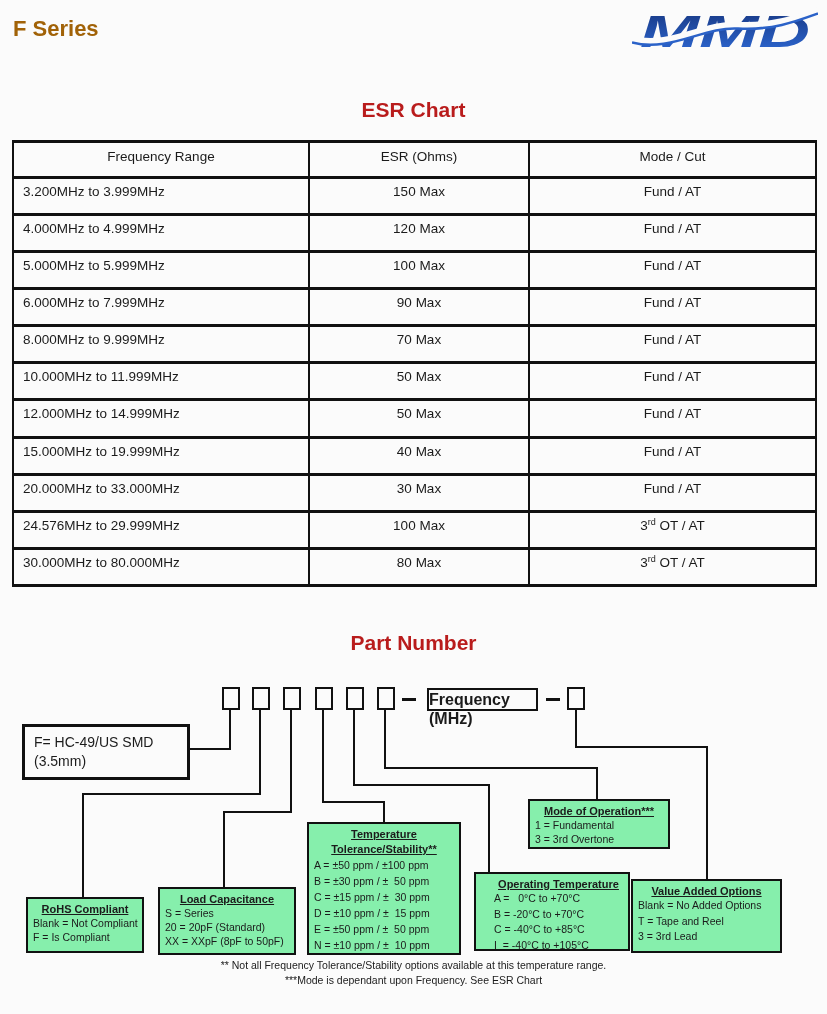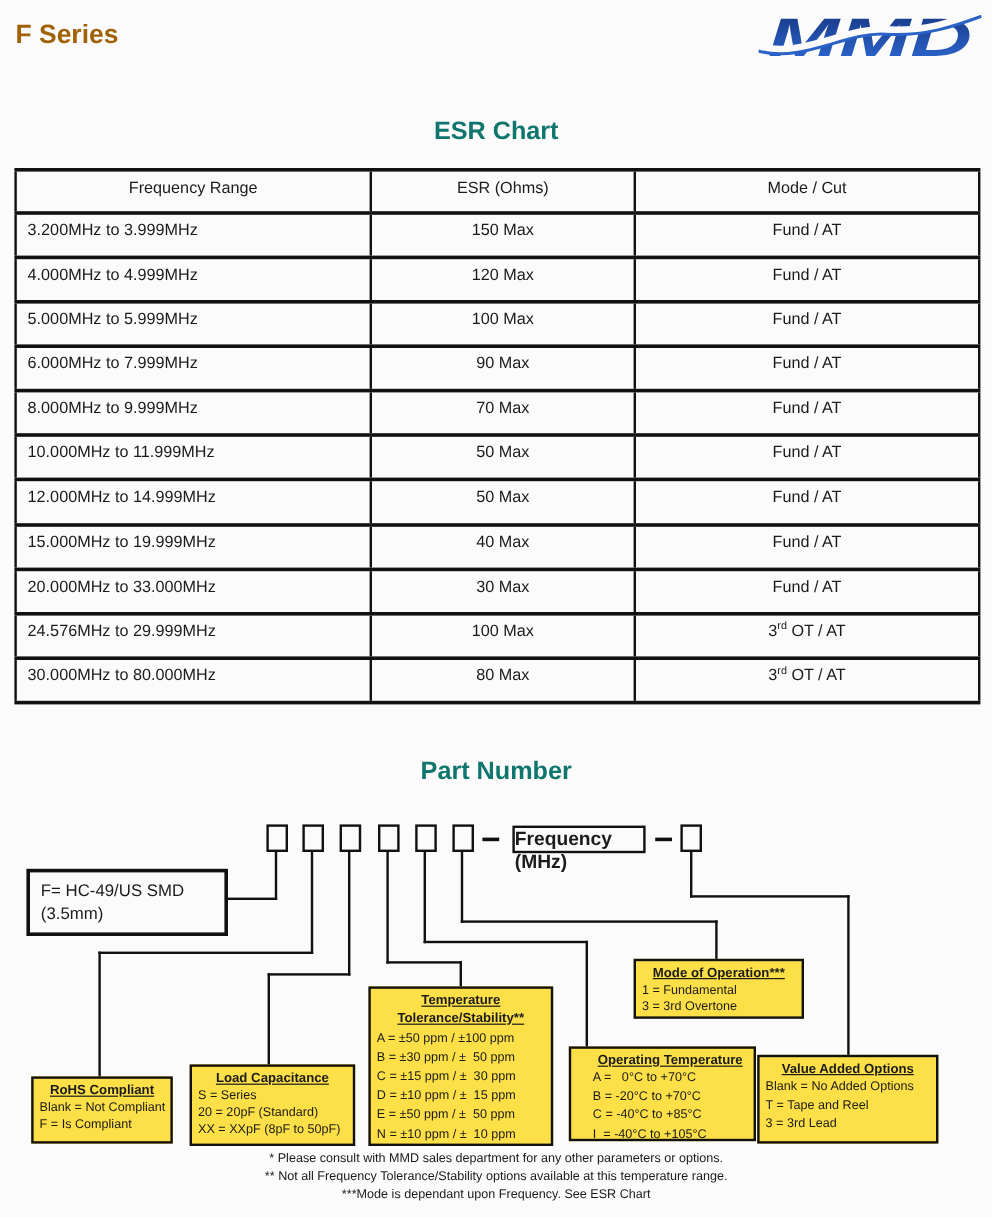--- a/index.html
+++ b/index.html
@@ -17,21 +17,21 @@
   .product-title{
     left:13px;top:16px;
     font-size:22px;font-weight:bold;color:#a16207;
     letter-spacing:0px;
   }
   .logo-wrap{left:632px;top:5px;width:186px;height:52px;}
 
   
   .section-title{
     left:0;width:827px;text-align:center;
-    font-size:21px;font-weight:bold;color:#0f766e;
+    font-size:21px;font-weight:bold;color:#b91c1c;
   }
   .esr-title{top:98px;}
   .pn-title{top:631px;}
 
   
   table.esr{
     position:absolute;left:12px;top:140px;
     width:803px;height:447px;
     border-collapse:collapse;table-layout:fixed;
     background:#fbfbfb;
@@ -65,21 +65,21 @@
   .hline{height:2px;} .vline{width:2px;}
   .dash{position:absolute;height:3px;background:#111;top:698px;width:14px;}
 
   .series-box{
     position:absolute;left:22px;top:724px;width:153px;height:44px;
     border:3px solid #111;background:#fbfbfb;
     font-size:14px;line-height:19px;padding:6px 0 0 9px;
   }
 
   .label-box{
-    position:absolute;border:2px solid #111;background:#fde047;
+    position:absolute;border:2px solid #111;background:#86efac;
     font-size:10.5px;line-height:14px;
   }
   .label-box .bt{
     font-weight:bold;text-decoration:underline;text-align:center;
     font-size:11px;line-height:14px;padding-top:3px;
   }
   .label-box .opt{padding-left:5px;white-space:pre;}
 
   .rohs-box{left:26px;top:897px;width:114px;height:52px;}
   .loadcap-box{left:158px;top:887px;width:134px;height:64px;}
@@ -275,16 +275,15 @@
 
   <div class="label-box vao-box">
     <div class="bt">Value Added Options</div>
     <div class="opt">Blank = No Added Options</div>
     <div class="opt">T = Tape and Reel</div>
     <div class="opt">3 = 3rd Lead</div>
   </div>
 </div>
 
 <div class="abs footnotes">
-  <div>* Please consult with MMD sales department for any other parameters or options.</div>
   <div>** Not all Frequency Tolerance/Stability options available at this temperature range.</div>
   <div>***Mode is dependant upon Frequency. See ESR Chart</div>
 </div>
 
 </body></html>

